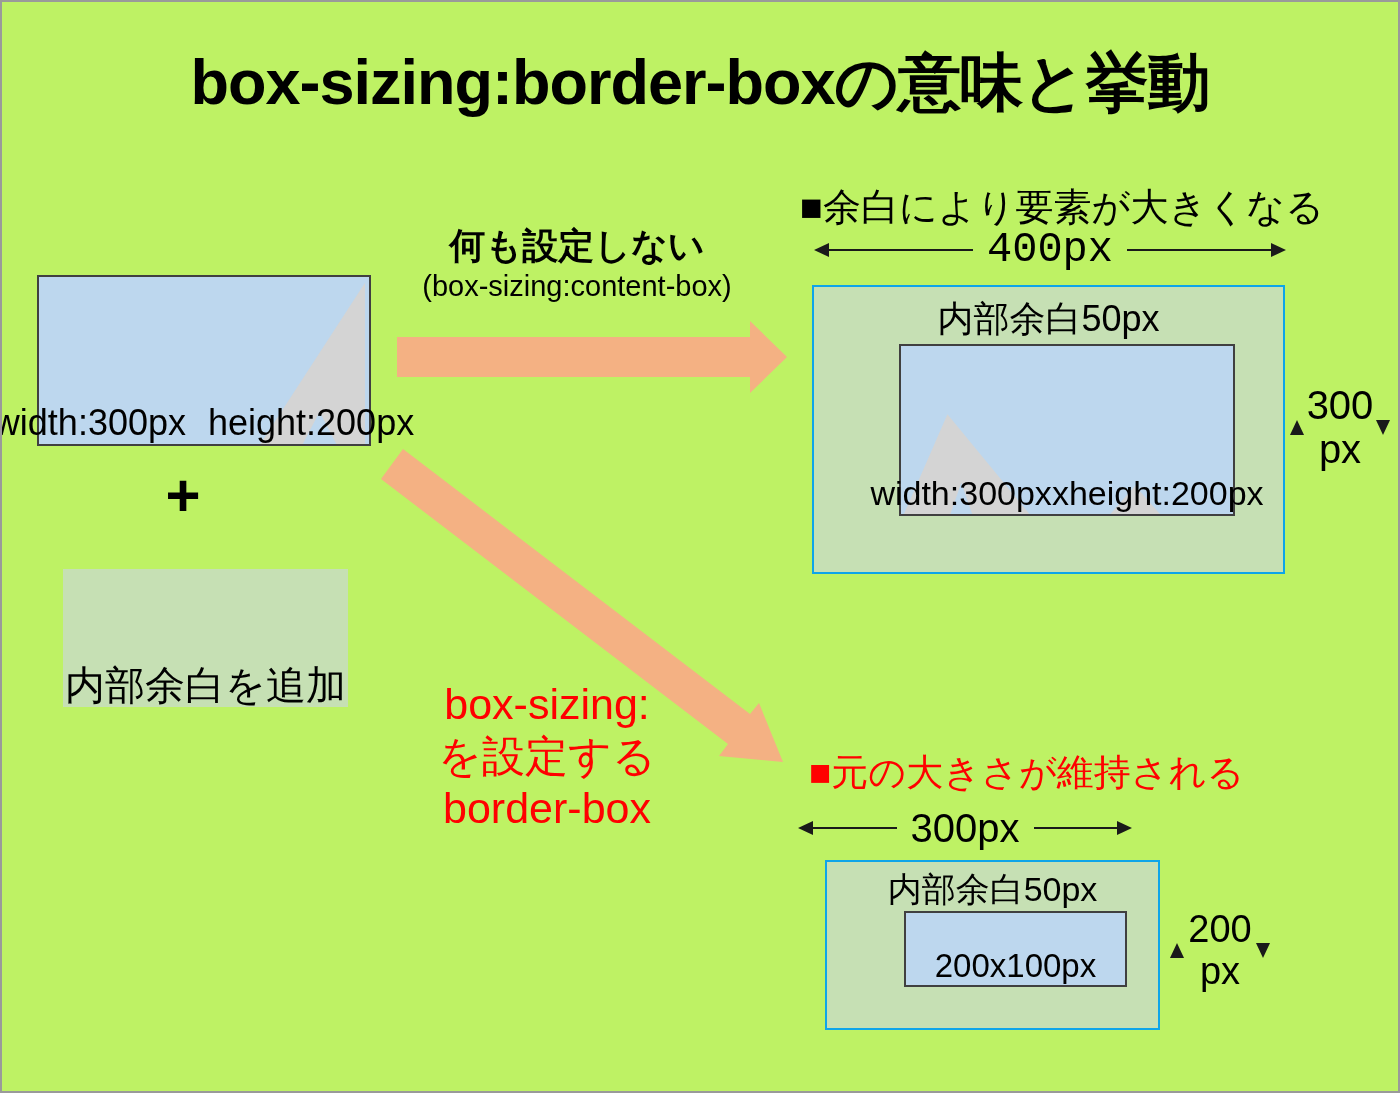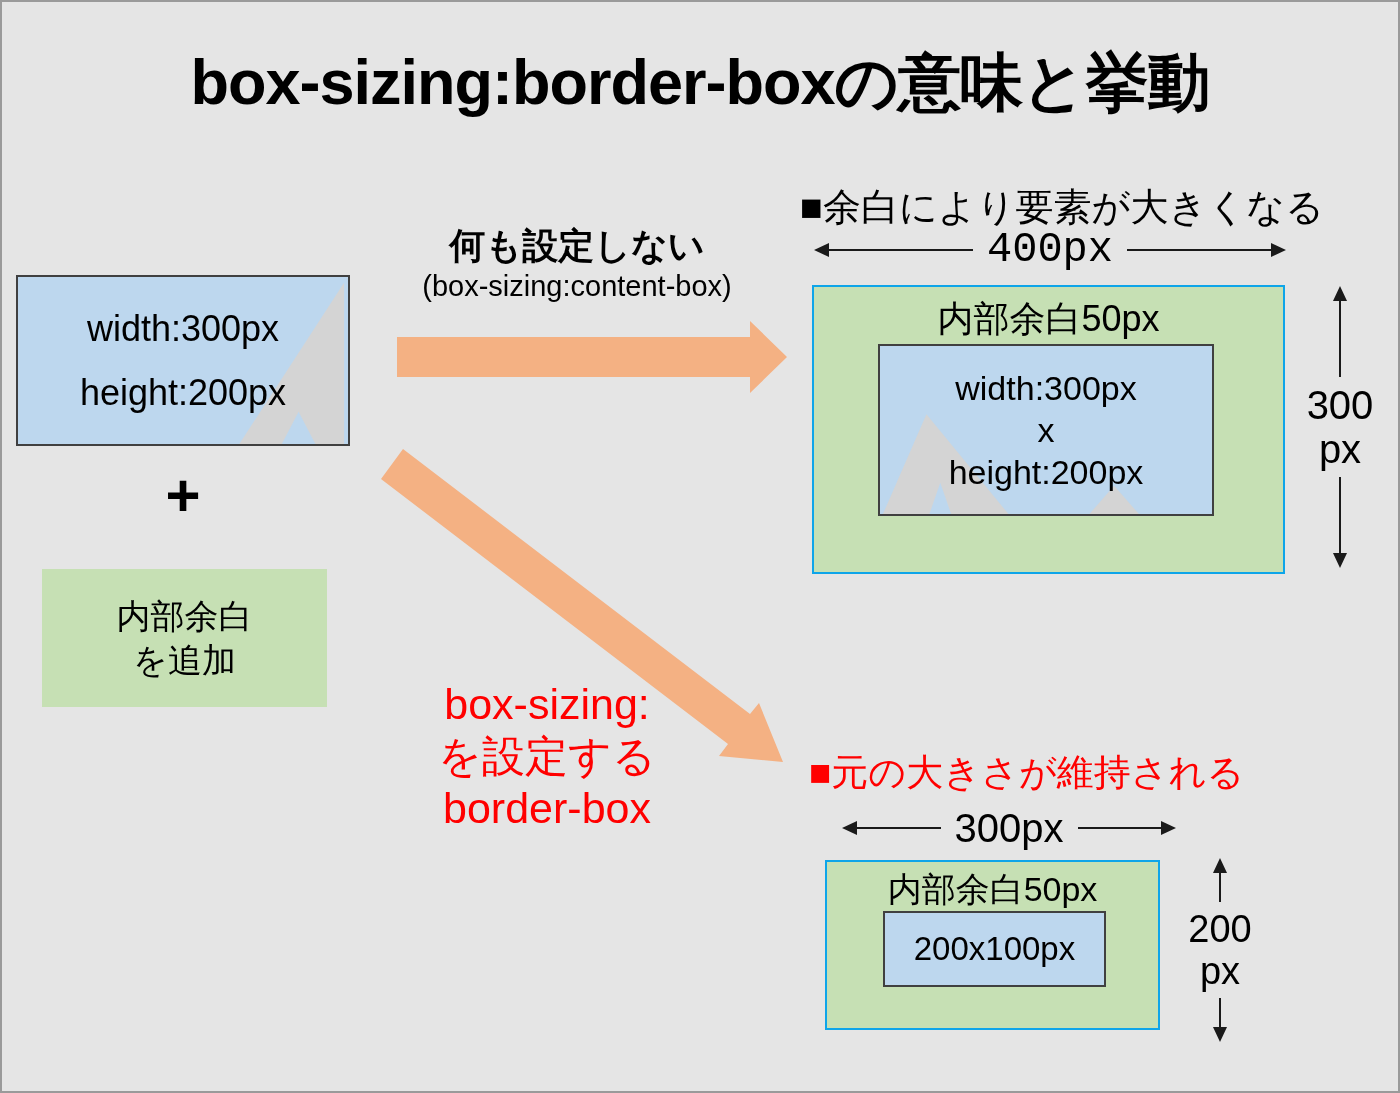--- a/index.html
+++ b/index.html
@@ -1,35 +1,35 @@
 <!DOCTYPE html>
 <html><head>
 <meta charset="utf-8">
 <style>
   html,body{margin:0;padding:0;background:#fff;}
   .frame{
     position:relative;width:1400px;height:1093px;box-sizing:border-box;
-    border:2px solid #9a9a9a;background:#e5e5e5;overflow:hidden;
+    border:2px solid #9a9a9a;background:#bef264;overflow:hidden;
     font-family:"Liberation Sans","DejaVu Sans",sans-serif;color:#000;
   }
   .abs{position:absolute;}
   .title{
     left:0;top:44px;width:100%;text-align:center;
     font-size:63px;font-weight:900;letter-spacing:-1px;line-height:1.15;
   }
   
   .box-blue{background:#bdd7ee;border:2px solid #404040;box-sizing:border-box;}
   .box-green{background:#c6e0b4;box-sizing:border-box;}
   .bordered-green{border:2px solid #0ea5e9;}
-  .center-col{display:flex;flex-direction:column;justify-content:center;align-items:center;}
+  .center-col{display:flex;flex-direction:row;justify-content:center;align-items:flex-end;margin-left:21px;}
   .base-box{left:14px;top:273px;width:334px;height:171px;gap:22px;font-size:36px;}
   .base-box .txt{position:relative;z-index:2;}
   .mountains{position:absolute;left:0;top:0;width:100%;height:100%;z-index:1;}
   .plus{left:14px;top:464px;width:334px;text-align:center;font-size:60px;font-weight:900;line-height:1;}
-  .pad-box{left:40px;top:567px;width:285px;height:138px;font-size:34px;line-height:44px;text-align:center;}
+  .pad-box{left:40px;top:567px;width:285px;height:138px;font-size:40px;line-height:44px;text-align:center;}
   
   .flow1{left:370px;top:222px;width:410px;text-align:center;}
   .flow1 .l1{font-size:36px;line-height:44px;font-weight:bold;}
   .flow1 .l2{font-size:29px;line-height:36px;}
   .flow2{left:395px;top:676px;width:300px;text-align:center;color:#ff0000;font-size:43px;line-height:52px;}
   .arrow-layer{left:0;top:0;width:1400px;height:1093px;pointer-events:none;}
   
   .heading1{left:798px;top:180px;font-size:38px;white-space:nowrap;}
   .heading2{left:798px;top:746px;font-size:37px;color:#ff0000;white-space:nowrap;margin-left:9px;}
   .green1{left:810px;top:283px;width:473px;height:289px;position:absolute;}
@@ -38,27 +38,27 @@
   .pad-label2{margin-top:5px;text-align:center;font-size:34px;}
   .blue1{position:absolute;left:64px;top:57px;width:336px;height:172px;font-size:34px;line-height:42px;}
   .blue1 .txt{position:relative;z-index:2;}
   .blue2{position:absolute;left:56px;top:49px;width:223px;height:76px;font-size:33px;}
   
   .dim-h{display:flex;align-items:center;}
   .dim-h .seg{flex:1;height:2px;background:#1a1a1a;}
   .dim-h .lbl{margin:0 14px;white-space:nowrap;}
   .ah-l{width:0;height:0;border-top:7px solid transparent;border-bottom:7px solid transparent;border-right:15px solid #1a1a1a;}
   .ah-r{width:0;height:0;border-top:7px solid transparent;border-bottom:7px solid transparent;border-left:15px solid #1a1a1a;}
-  .dim-v{display:flex;flex-direction:column;align-items:center;}
+  .dim-v{display:flex;flex-direction:row;align-items:center;}
   .dim-v .seg{flex:1;width:2px;background:#1a1a1a;}
   .dim-v .lbl{margin:6px 0;text-align:center;white-space:nowrap;}
   .ah-u{width:0;height:0;border-left:7px solid transparent;border-right:7px solid transparent;border-bottom:15px solid #1a1a1a;}
   .ah-d{width:0;height:0;border-left:7px solid transparent;border-right:7px solid transparent;border-top:15px solid #1a1a1a;}
   .dim400{left:812px;top:222px;width:472px;height:52px;font-size:42px;font-family:Liberation Mono, monospace;}
-  .dim300h{left:840px;top:800px;width:334px;height:52px;font-size:40px;text-align:center;}
+  .dim300h{left:796px;top:800px;width:334px;height:52px;font-size:40px;text-align:center;}
   .dim300v{left:1288px;top:284px;width:100px;height:282px;font-size:40px;line-height:44px;}
   .dim200v{left:1168px;top:856px;width:100px;height:184px;font-size:38px;line-height:42px;}
 </style>
 </head>
 <body>
 
 <div class="frame">
 
   <svg class="abs arrow-layer" viewBox="0 0 1400 1093">
     <polygon points="395,335 748,335 748,319 785,355 748,391 748,375 395,375" fill="#f4b183"></polygon>

